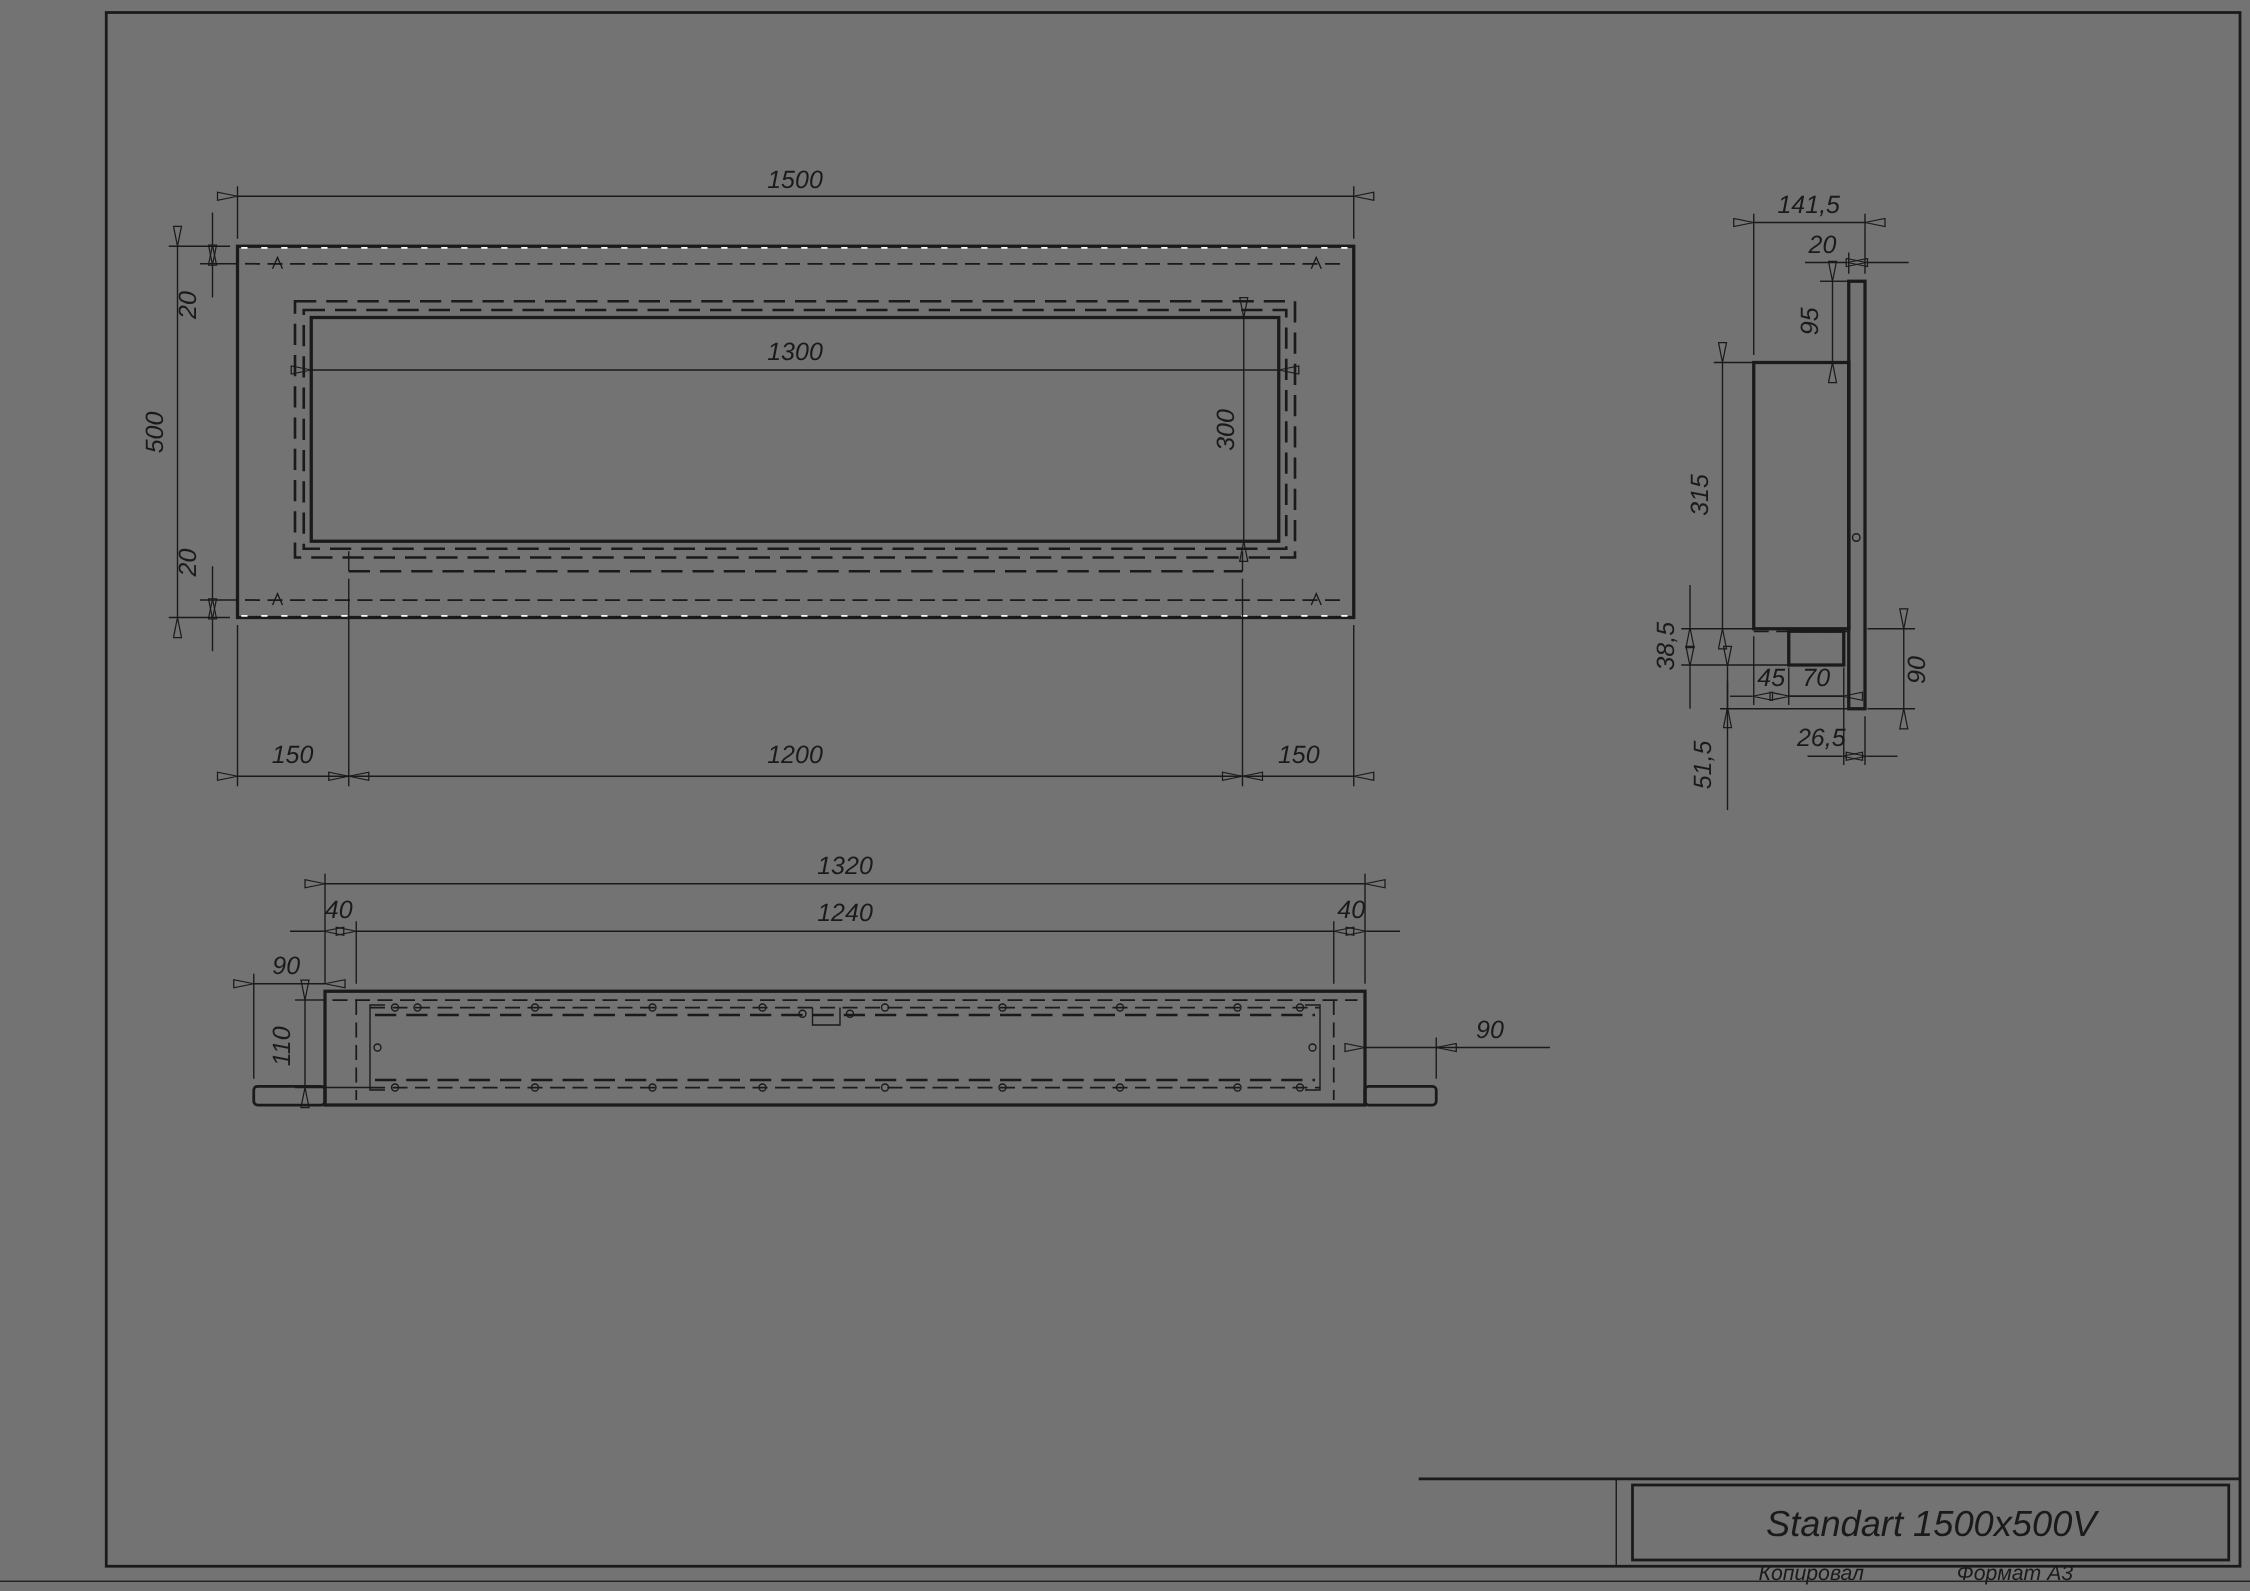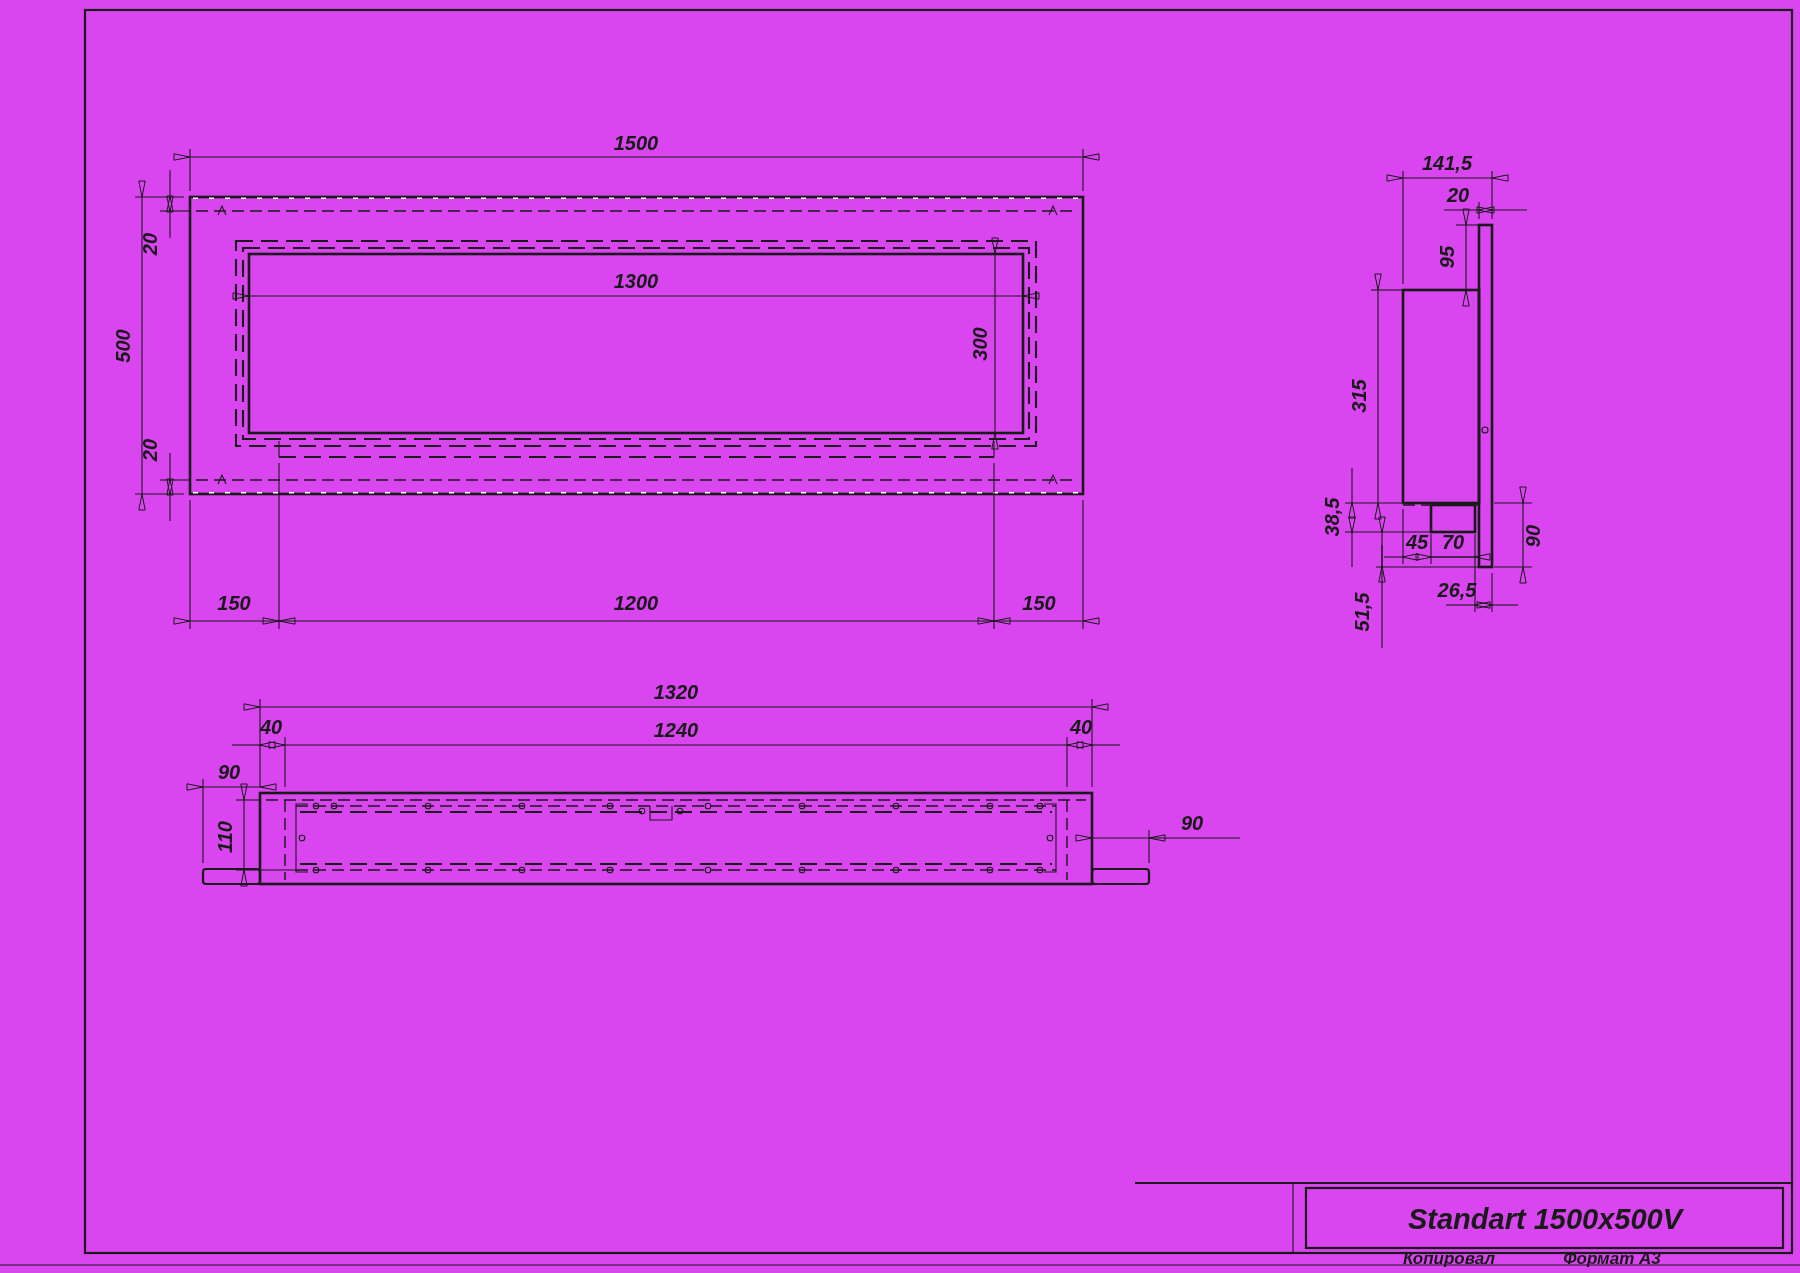--- a/index.html
+++ b/index.html
@@ -1,17 +1,17 @@
 <!DOCTYPE html>
 <html><head>
 <meta charset="utf-8">
 <style>
   html,body{margin:0;padding:0;background:#fff;}
-  .sheet{position:relative;width:1800px;height:1273px;background:#d946ef;overflow:hidden;
-         font-family:"Liberation Sans",sans-serif;font-weight:bold;}
+  .sheet{position:relative;width:1800px;height:1273px;background:#737373;overflow:hidden;
+         font-family:"Liberation Sans",sans-serif;}
   svg{position:absolute;left:0;top:0;}
   svg line, svg rect, svg path, svg polyline, svg circle{stroke:#1a1a1a;fill:none;}
   .thick{stroke-width:2.6;}
   .med{stroke-width:2.2;}
   .thin{stroke-width:1.1;}
   .dashT{stroke-width:2.1;stroke-dasharray:17 8;}
   .dasht{stroke-width:1.4;stroke-dasharray:12 6;}
   .wdash{stroke:#ffffff;stroke-width:1.5;stroke-dasharray:5 11;}
   .dim{stroke-width:1.1;}
   text{fill:#1a1a1a;font-family:"Liberation Sans",sans-serif;font-style:italic;}

